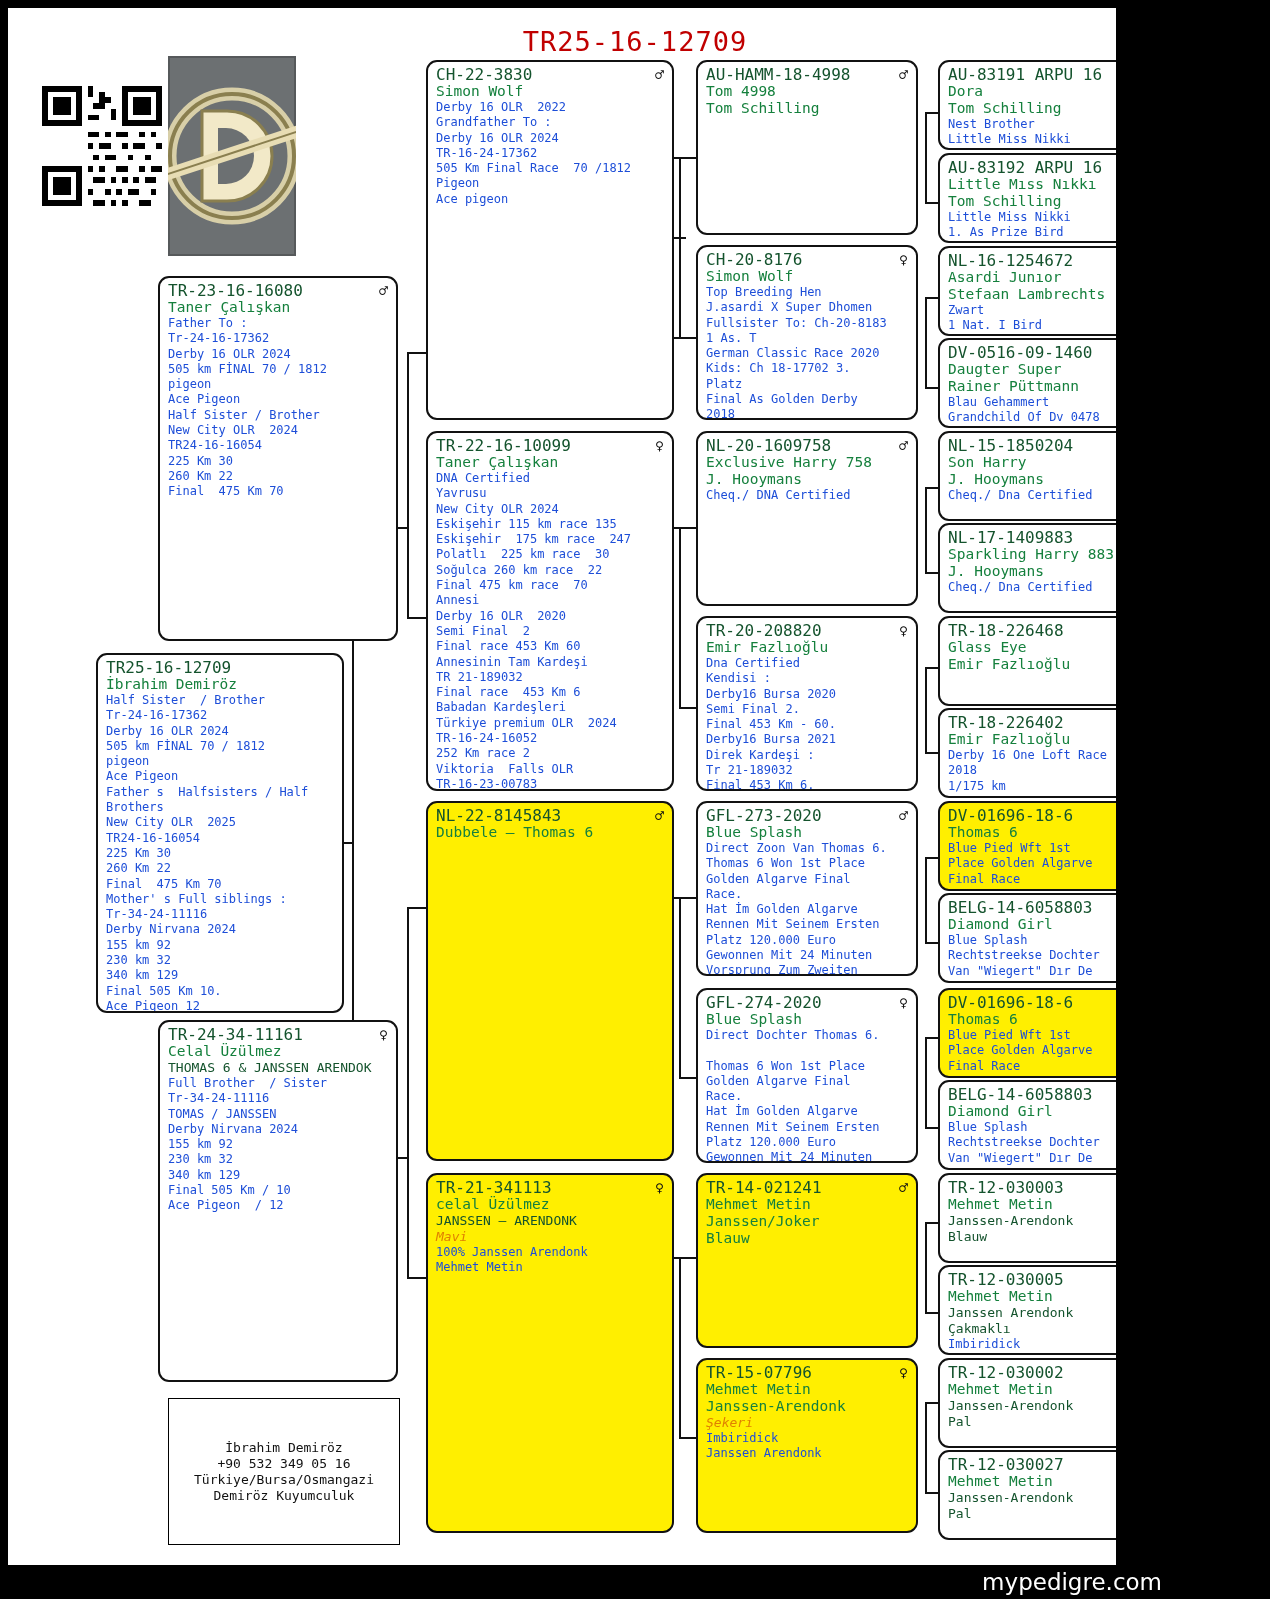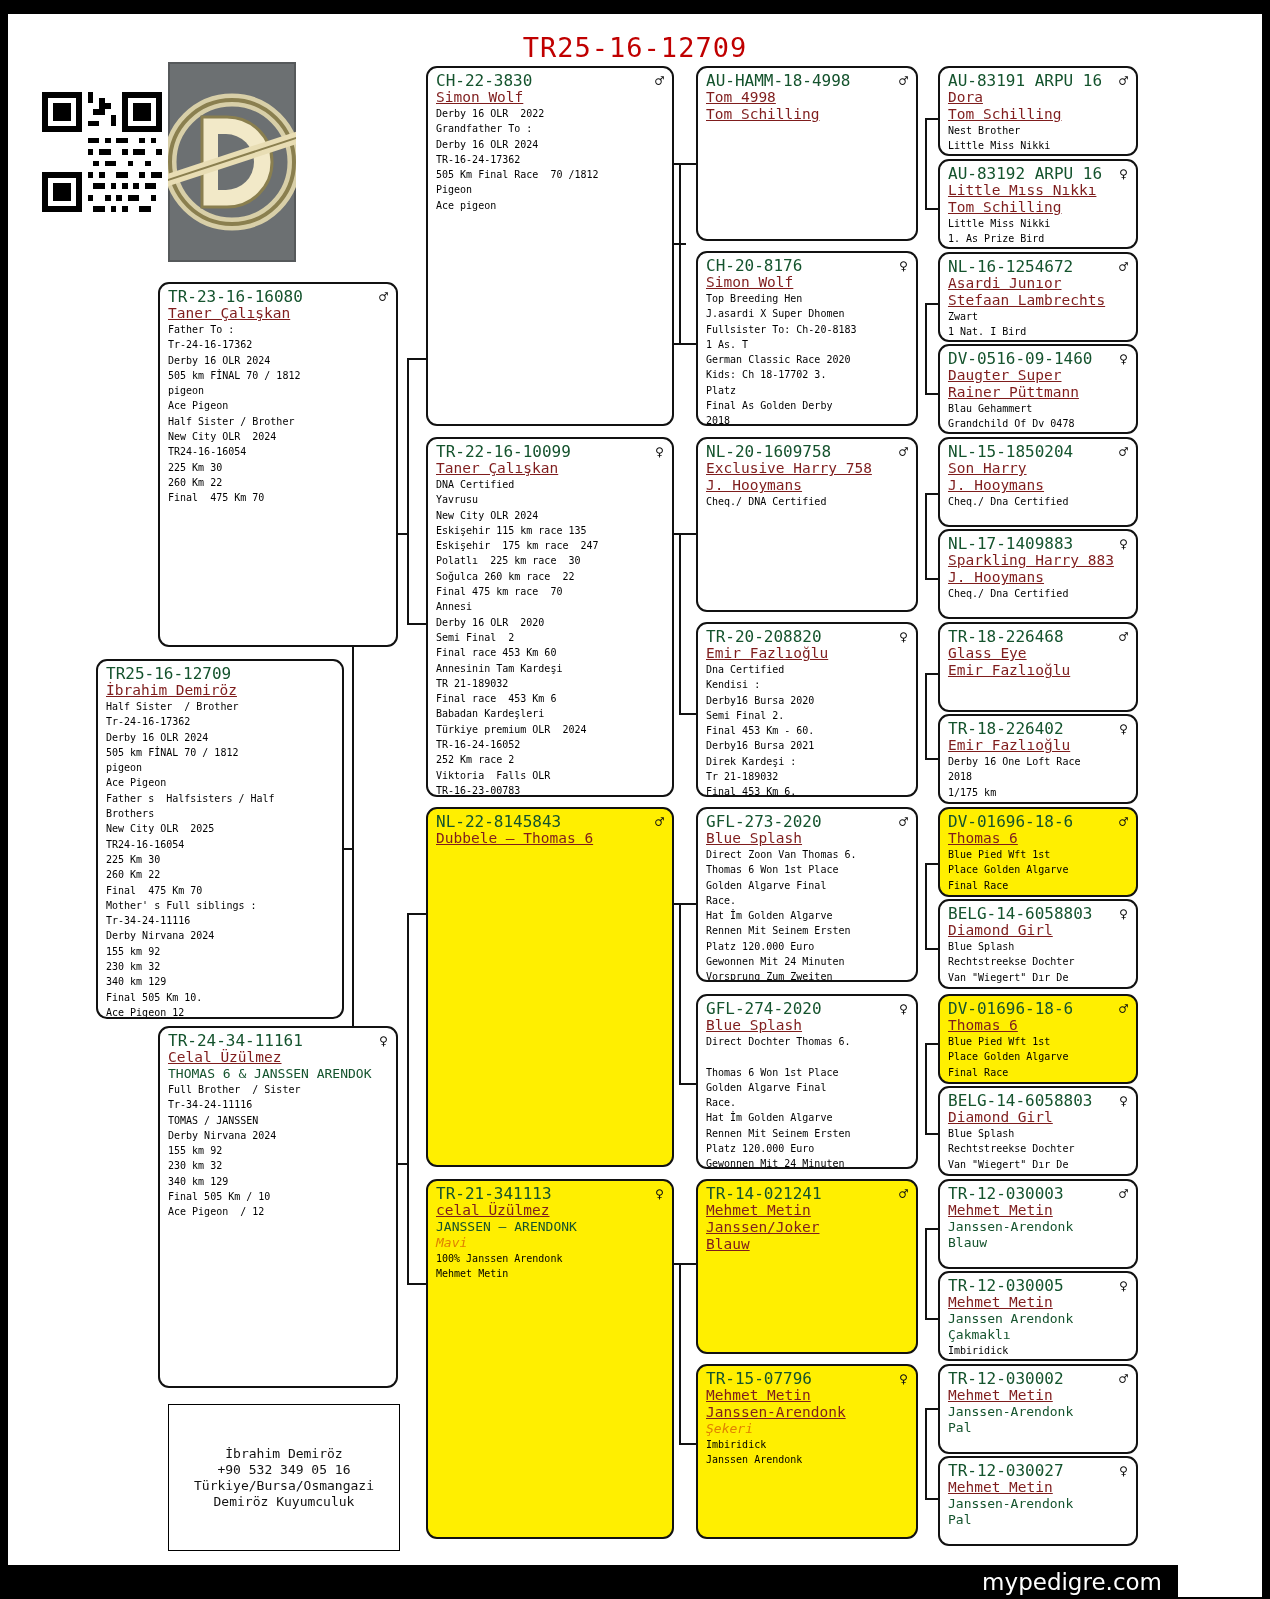--- a/index.html
+++ b/index.html
@@ -1,29 +1,29 @@
 <!DOCTYPE html>
 <html><head>
 <meta charset="utf-8">
 <style>
   html,body{margin:0;padding:0;background:#000;}
   body{width:1270px;height:1599px;position:relative;font-family:"DejaVu Sans Mono",monospace;}
-  .page{position:absolute;left:8px;top:14px;width:1254px;height:1583px;background:#fff;overflow:hidden;}
+  .page{position:absolute;left:8px;top:8px;width:1108px;height:1583px;background:#fff;overflow:hidden;}
   .title{position:absolute;left:0;top:18px;width:1254px;text-align:center;color:#c00000;font-size:27px;letter-spacing:1px;}
   .qr{position:absolute;left:34px;top:78px;width:120px;height:120px;}
   .qr svg{display:block;}
   .logo{position:absolute;left:160px;top:48px;width:128px;height:200px;background:#5a5e60;overflow:hidden;border:0;}
   .logo .inner{width:100%;height:100%;display:block;}
   .card{position:absolute;border:2px solid #111;border-radius:11px;background:#fff;overflow:hidden;box-sizing:border-box;padding:4px 8px 2px 8px;}
   .card.yellow{background:#ffef00;}
   .ring{color:#14532d;font-size:16px;line-height:17px;white-space:nowrap;}
-  .owner{color:#7f1d1d;font-size:14.5px;line-height:17px;white-space:nowrap;text-decoration:underline;}
+  .owner{color:#15803d;font-size:14.5px;line-height:17px;white-space:nowrap;}
   .owner2{color:#14532d;font-size:13px;line-height:16px;white-space:nowrap;}
   .owner3{color:#e08000;font-size:13px;line-height:16px;white-space:nowrap;font-style:italic;}
-  .txt{color:#000000;font-size:10px;line-height:15.3px;white-space:pre-wrap;}
+  .txt{color:#1d4ed8;font-size:12px;line-height:15.3px;white-space:pre-wrap;}
   .sex{position:absolute;right:8px;top:4px;font-size:15px;color:#111;}
   .sexf{position:absolute;right:8px;top:4px;font-size:15px;color:#111;}
   .lines{position:absolute;left:0;top:0;width:1254px;height:1583px;}
   .contact{position:absolute;left:160px;top:1390px;width:230px;height:145px;border:1px solid #000;background:#fff;
            display:flex;align-items:center;justify-content:center;}
   .contact .c{font-size:13px;line-height:16px;color:#111;text-align:center;white-space:pre-line;}
   .brand{position:absolute;right:16px;bottom:4px;color:#fff;font-size:23px;font-family:"DejaVu Sans",sans-serif;}
   .brandwrap{position:absolute;left:0;bottom:0;width:1178px;height:34px;background:#000;}
 </style>
 </head>

